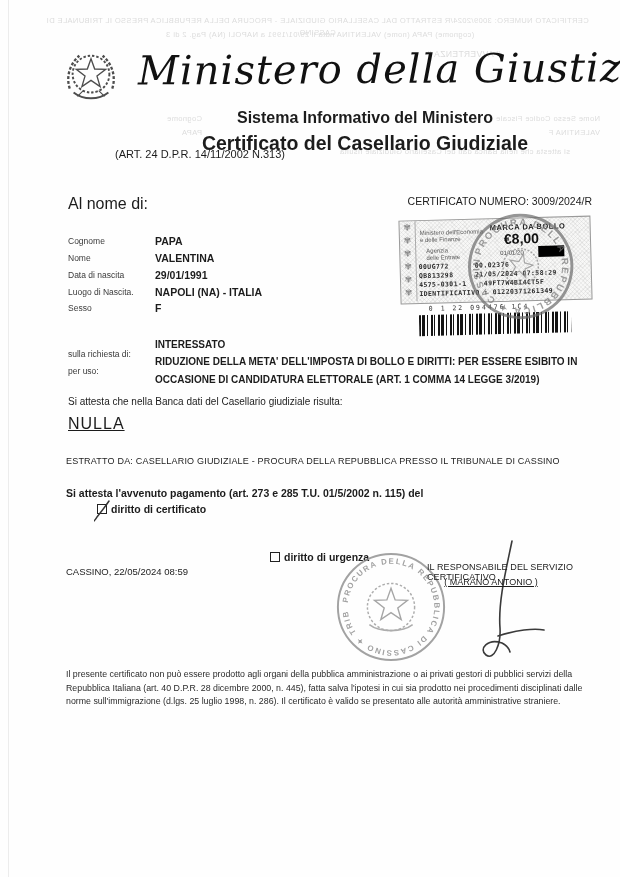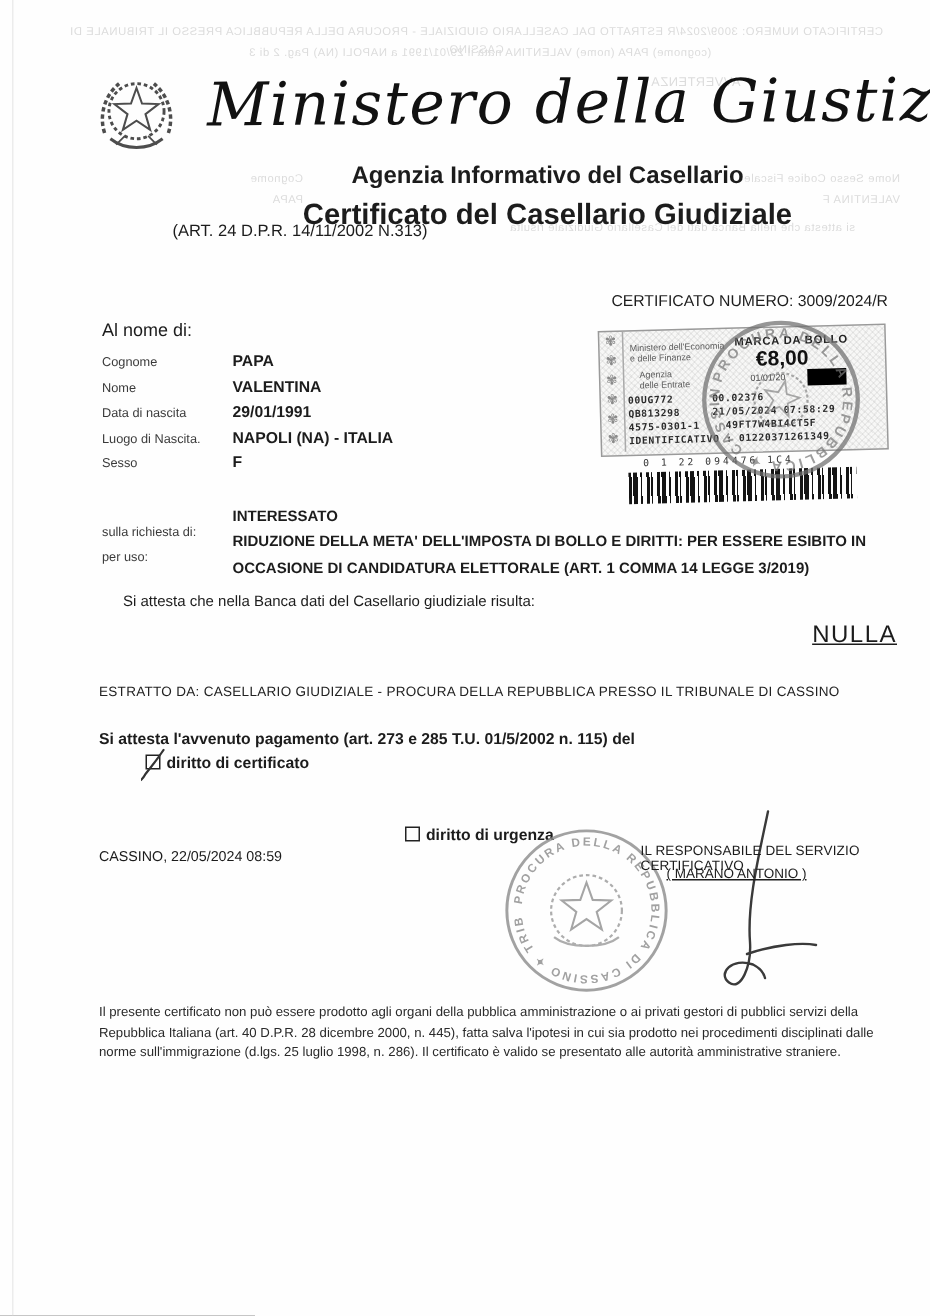--- a/index.html
+++ b/index.html
@@ -24,21 +24,21 @@
     font-family:"DejaVu Serif",serif;font-style:italic;font-size:40px;color:#111;
     transform:rotate(-.4deg);letter-spacing:1px;white-space:nowrap;}
   .sys-title{position:absolute;left:115px;top:109px;width:500px;text-align:center;
     font-weight:bold;font-size:16px;}
   .cert-title{position:absolute;left:115px;top:132px;width:500px;text-align:center;
     font-weight:bold;font-size:19.5px;}
   .art-ref{position:absolute;left:115px;top:148px;width:500px;text-align:left;
     font-weight:normal;font-size:11px;}
   .cert-num{position:absolute;left:300px;top:195px;width:292px;text-align:right;font-size:10.5px;}
   
-  .al-nome{position:absolute;left:68px;top:213px;font-size:12px;}
+  .al-nome{position:absolute;left:68px;top:195px;font-size:16px;}
   .frow{position:absolute;left:68px;width:330px;}
   .frow .flabel{position:absolute;left:0;top:0;font-size:8.5px;color:#3a3a3a;}
   .frow .fvalue{position:absolute;left:87px;top:-1px;font-size:10.5px;font-weight:bold;white-space:nowrap;}
   
   .marca{position:absolute;left:400px;top:218px;width:200px;height:122px;transform:rotate(-1.5deg);}
   .sticker{position:absolute;left:0;top:0;width:190px;height:82px;border:1px solid #9a9a9a;
     background:
       repeating-linear-gradient(45deg,rgba(90,90,90,.08) 0 1px,transparent 1px 3px),
       repeating-linear-gradient(-45deg,rgba(90,90,90,.08) 0 1px,transparent 1px 3px),#f7f7f6;}
   .strip{position:absolute;left:0;top:0;width:15px;height:80px;border-right:1px solid #aaa;
@@ -58,22 +58,22 @@
       #141414 0 2px,transparent 2px 3px,
       #141414 3px 6px,transparent 6px 8px,
       #141414 8px 9px,transparent 9px 12px,
       #141414 12px 14px,transparent 14px 15px,
       #141414 15px 16px,transparent 16px 19px);}
   .stamp-svg{position:absolute;}
   
   .rrow{position:absolute;left:68px;}
   .rrow .rlabel{position:absolute;left:0;top:13px;font-size:8.5px;color:#3a3a3a;white-space:nowrap;}
   .rrow .rvalue{position:absolute;left:87px;top:0;width:443px;font-size:10px;font-weight:bold;line-height:17.5px;}
-  .att-intro{position:absolute;left:68px;top:396px;font-size:10px;margin-left:14px;}
-  .nulla{position:absolute;left:68px;top:415px;width:530px;text-align:right;
+  .att-intro{position:absolute;left:68px;top:396px;font-size:10px;}
+  .nulla{position:absolute;left:68px;top:415px;width:530px;text-align:left;
     font-size:16px;letter-spacing:1px;text-decoration:underline;}
   .extract{position:absolute;left:66px;top:456px;font-size:9px;letter-spacing:.2px;color:#222;}
   .pay-intro{position:absolute;left:66px;top:487px;font-size:10.5px;font-weight:bold;}
   .opt{position:absolute;top:503px;font-size:10.5px;font-weight:bold;}
   .opt .box{display:inline-block;width:8px;height:8px;border:1.2px solid #222;vertical-align:-1px;margin-right:4px;position:relative;}
   .opt1{left:97px;} .opt2{left:270px;margin-top:48px;}
   .pen{position:absolute;left:-4px;top:-5px;width:18px;height:22px;}
   
   .place-date{position:absolute;left:66px;top:566px;font-size:9.5px;}
   .role{position:absolute;left:383px;top:562px;width:216px;font-size:9px;letter-spacing:.1px;margin-left:44px;}
@@ -103,21 +103,21 @@
       <circle cx="30" cy="27" r="19" stroke-width="2" stroke-dasharray="2.5 2"></circle>
       <polygon points="30,11 33.8,21.7 45.2,22.1 36.2,29 39.4,39.9 30,33.5 20.6,39.9 23.8,29 14.8,22.1 26.2,21.7" stroke-width="1.4"></polygon>
       <path d="M8,42 C4,30 8,16 18,8" stroke-width="2.4" stroke-dasharray="3 2"></path>
       <path d="M52,42 C56,30 52,16 42,8" stroke-width="2.4" stroke-dasharray="3 2"></path>
       <path d="M12,46 C22,54 38,54 48,46" stroke-width="2"></path>
       <path d="M16,50 L22,44 M44,50 L38,44" stroke-width="1.2"></path>
     </g>
   </svg>
 
   <div class="ministry">Ministero della Giustizia</div>
-  <div class="sys-title">Agenzia Informativo del Casellario</div>
+  <div class="sys-title">Sistema Informativo del Ministero</div>
   <div class="cert-title">Certificato del Casellario Giudiziale</div>
   <div class="art-ref">(ART. 24 D.P.R. 14/11/2002 N.313)</div>
   <div class="cert-num">CERTIFICATO NUMERO: 3009/2024/R</div>
 
   <div class="al-nome">Al nome di:</div>
   <div class="frow" style="top:236px">
     <span class="flabel">Cognome</span>
     <span class="fvalue">PAPA</span>
   </div>
   <div class="frow" style="top:253px">

